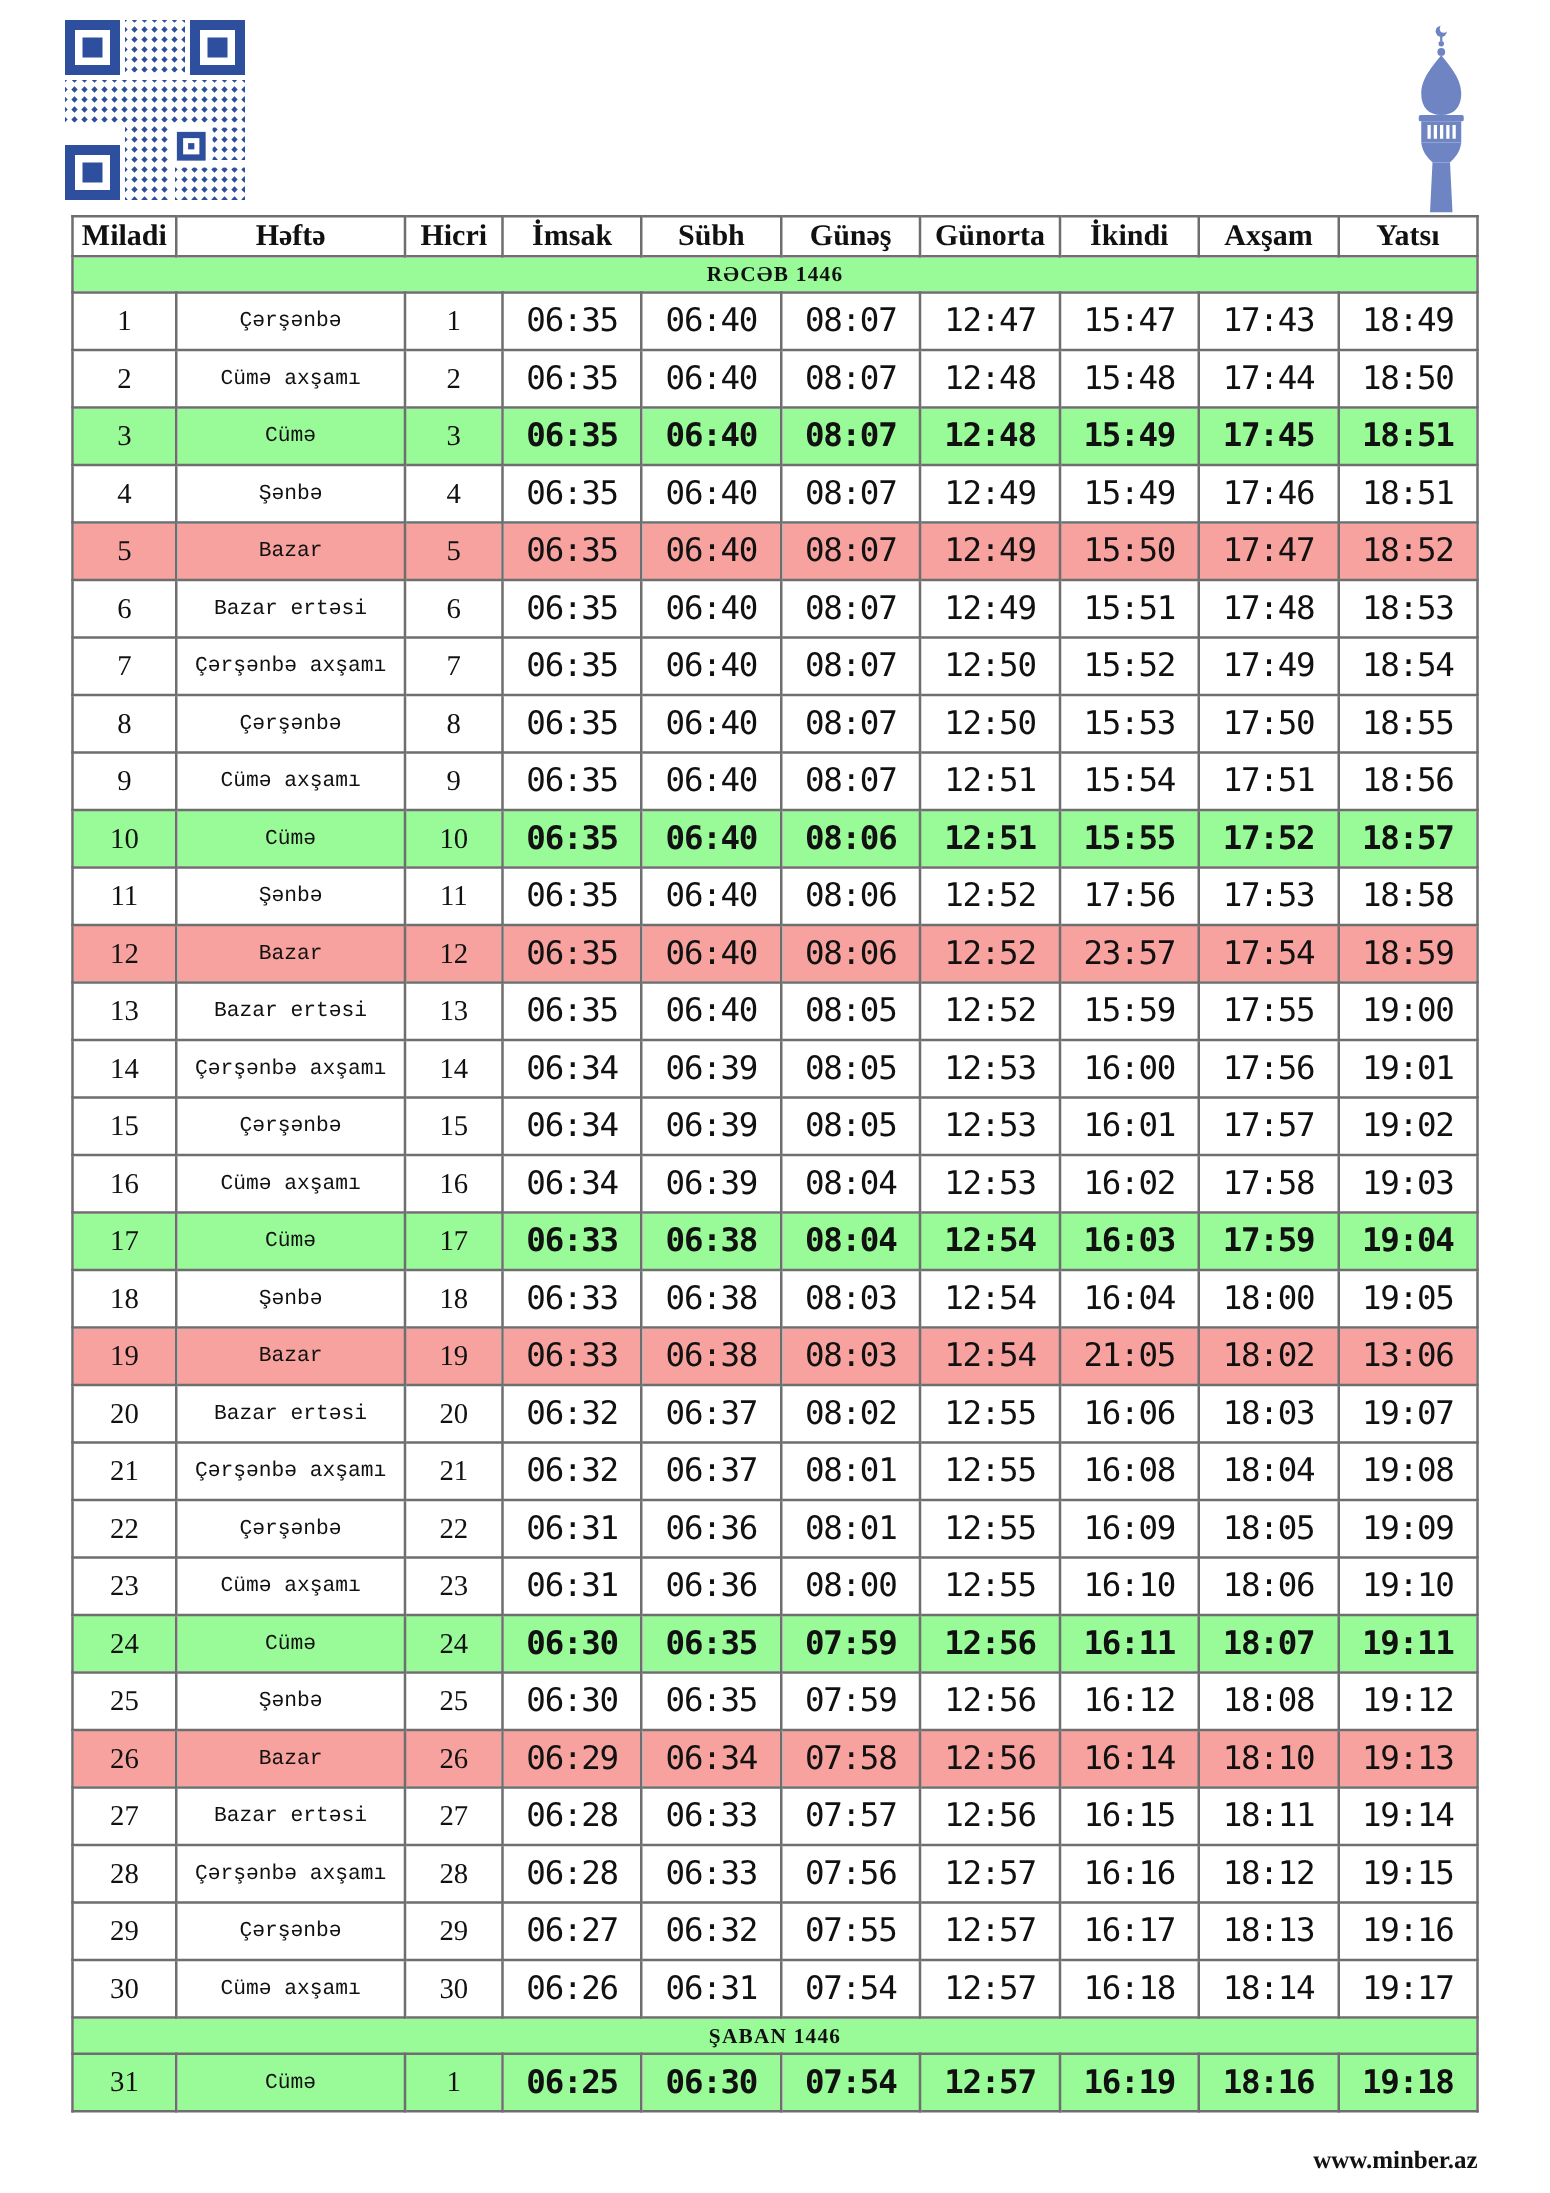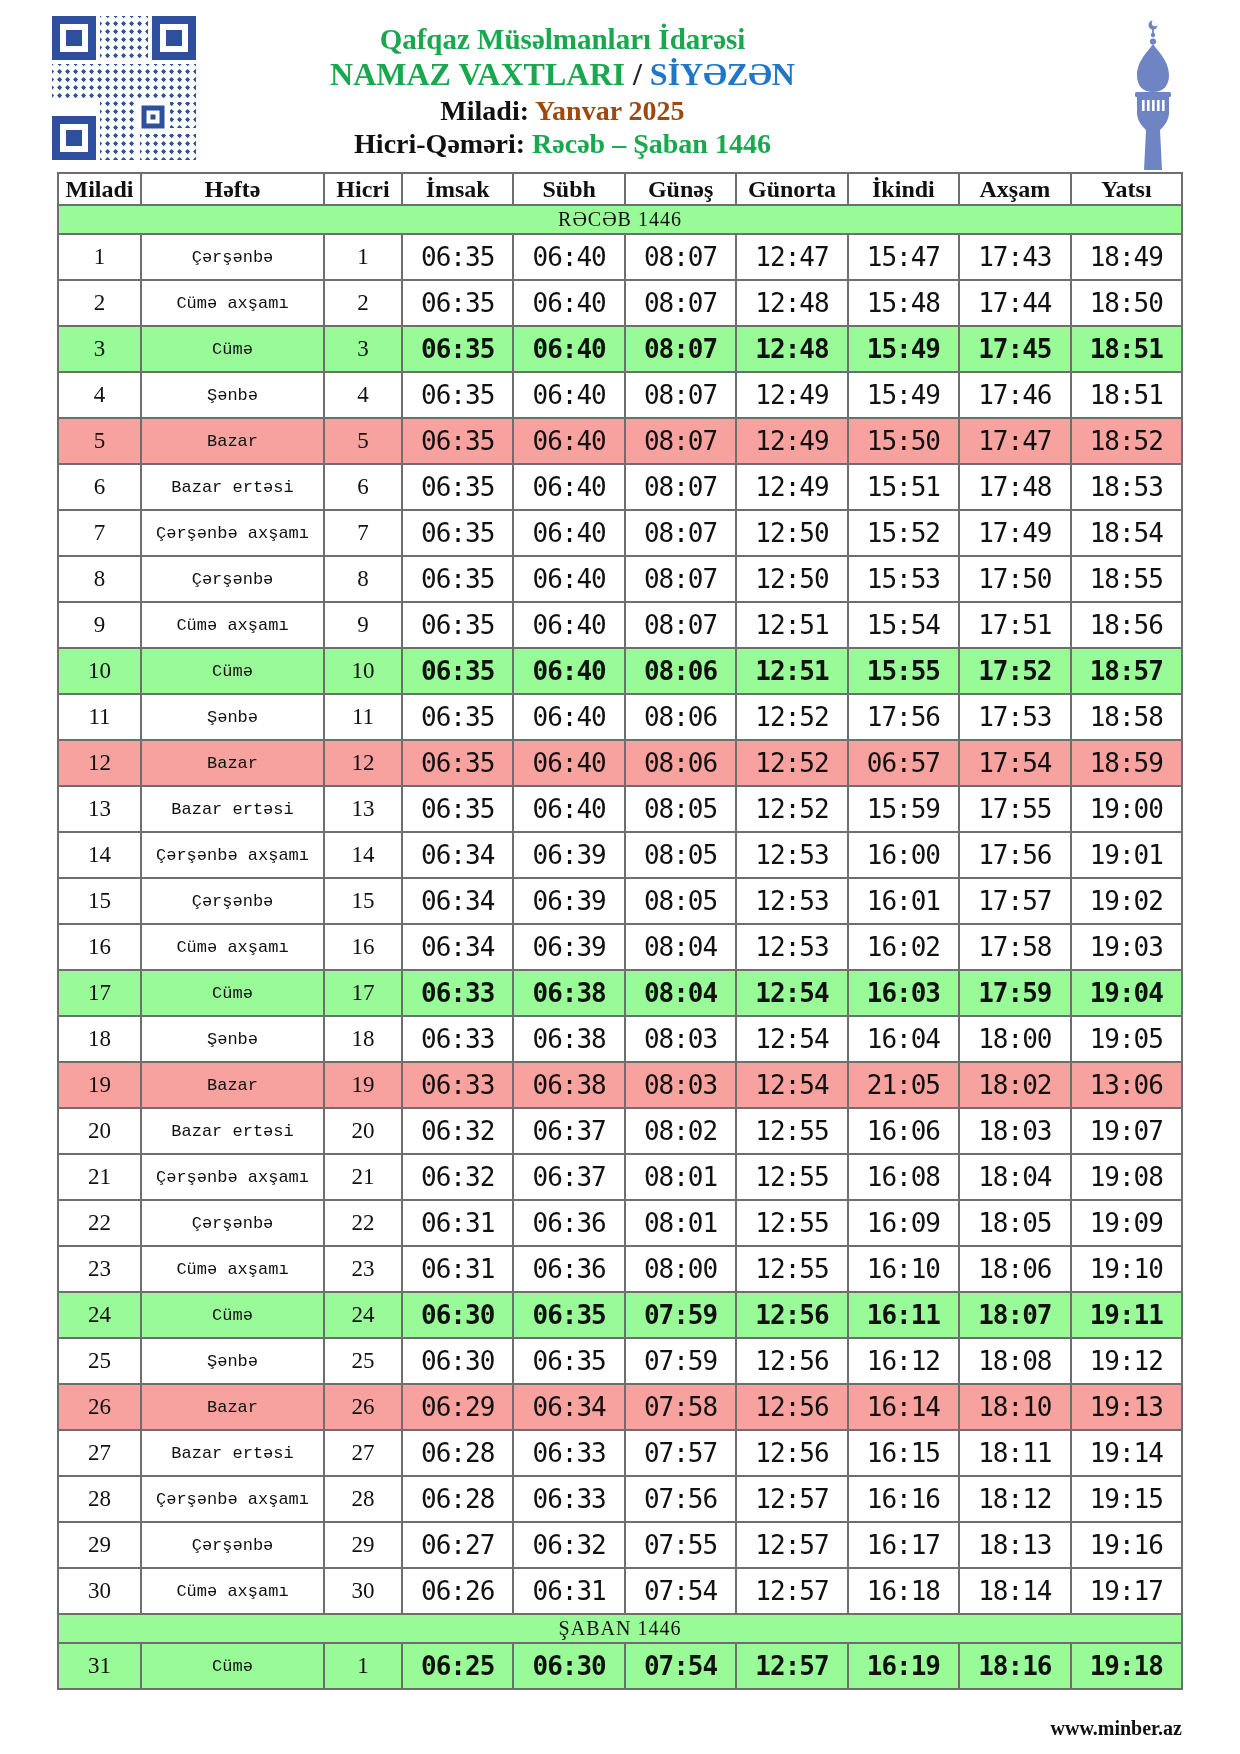--- a/index.html
+++ b/index.html
@@ -22,21 +22,21 @@
   .green{color:var(--green-text);}
   .blue{color:var(--blue-city);}
   .brown{color:var(--brown-date);}
   .qr-ink{fill:var(--qr-blue);}
   .qr-stroke{stroke:var(--qr-blue);fill:none;}
   .min-ink{fill:var(--minaret-blue);}
   
   table.times{margin:0 57px;width:1126px;border-collapse:collapse;table-layout:fixed;}
   .times th,.times td{border:2px solid var(--border-gray);text-align:center;vertical-align:middle;padding:0;overflow:hidden;}
   .times thead th{font-size:24px;font-weight:bold;height:30px;background:#fff;}
-  .section-row td{height:27px;font-size:20px;font-weight:normal;background:var(--friday-green);letter-spacing:1px;}
+  .section-row td{height:27px;font-size:17px;font-weight:bold;background:var(--friday-green);letter-spacing:1px;}
   .day-row td{height:44px;background:#fff;}
   tr.friday td{background:var(--friday-green);}
   tr.sunday td{background:var(--sunday-pink);}
   .cell-num{font-family:"Liberation Serif",serif;font-size:23px;}
   .cell-day{font-family:Liberation Mono, monospace;font-size:17px;}
   .cell-time{font-family:"DejaVu Sans Mono",monospace;font-size:26px;letter-spacing:-1px;}
   tr.friday .cell-time{font-weight:bold;}
   
   .footer{position:absolute;right:58px;bottom:14px;font-size:20px;font-weight:bold;color:#111;}
 </style>
@@ -64,36 +64,20 @@
         <rect x="4" y="52" width="144" height="34" fill="url(#qrp)"></rect>
         <rect x="52" y="88" width="36" height="60" fill="url(#qrp)"></rect>
         <rect x="122" y="90" width="26" height="26" fill="url(#qrp)"></rect>
         <rect x="92" y="122" width="56" height="26" fill="url(#qrp)"></rect>
         <rect x="93" y="93" width="24" height="24" fill="#fff"></rect>
         <rect x="96" y="96" width="18" height="18" class="qr-stroke" stroke-width="5"></rect>
         <rect x="102.5" y="102.5" width="5" height="5" class="qr-ink"></rect>
       </svg>
     </div>
 
-    <div class="titles">
-      <div class="t-org">Qafqaz Müsəlmanları İdarəsi</div>
-      <div class="t-main">
-        <span class="green">NAMAZ VAXTLARI</span>
-        <span class="sep">/</span>
-        <span class="blue">SİYƏZƏN</span>
-      </div>
-      <div class="t-line">
-        <span>Miladi:</span>
-        <span class="brown">Yanvar 2025</span>
-      </div>
-      <div class="t-line">
-        <span>Hicri-Qəməri:</span>
-        <span class="green">Rəcəb – Şaban 1446</span>
-      </div>
-    </div>
 
     <div class="minaret-wrap">
       <svg viewBox="0 0 58 152" width="58" height="152">
         <circle cx="29" cy="7" r="4.5" class="min-ink"></circle>
         <circle cx="31" cy="5" r="3.2" fill="#ffffff"></circle>
         <rect x="28.1" y="9" width="1.8" height="6" class="min-ink"></rect>
         <circle cx="29" cy="17" r="2.2" class="min-ink"></circle>
         <circle cx="29" cy="23.5" r="3.1" class="min-ink"></circle>
         <path class="min-ink" d="M29,26 C25,32 13,43 13,57 C13,68 19,74 29,74 C39,74 45,68 45,57 C45,43 33,32 29,26 Z"></path>
         <rect x="11" y="74" width="36" height="5" rx="1.5" class="min-ink"></rect>
@@ -273,21 +257,21 @@
           <td class="cell-time">18:58</td>
         </tr>
         <tr class="day-row sunday">
           <td class="cell-num">12</td>
           <td class="cell-day">Bazar</td>
           <td class="cell-num">12</td>
           <td class="cell-time">06:35</td>
           <td class="cell-time">06:40</td>
           <td class="cell-time">08:06</td>
           <td class="cell-time">12:52</td>
-          <td class="cell-time">06:57</td>
+          <td class="cell-time">23:57</td>
           <td class="cell-time">17:54</td>
           <td class="cell-time">18:59</td>
         </tr>
         <tr class="day-row">
           <td class="cell-num">13</td>
           <td class="cell-day">Bazar ertəsi</td>
           <td class="cell-num">13</td>
           <td class="cell-time">06:35</td>
           <td class="cell-time">06:40</td>
           <td class="cell-time">08:05</td>

